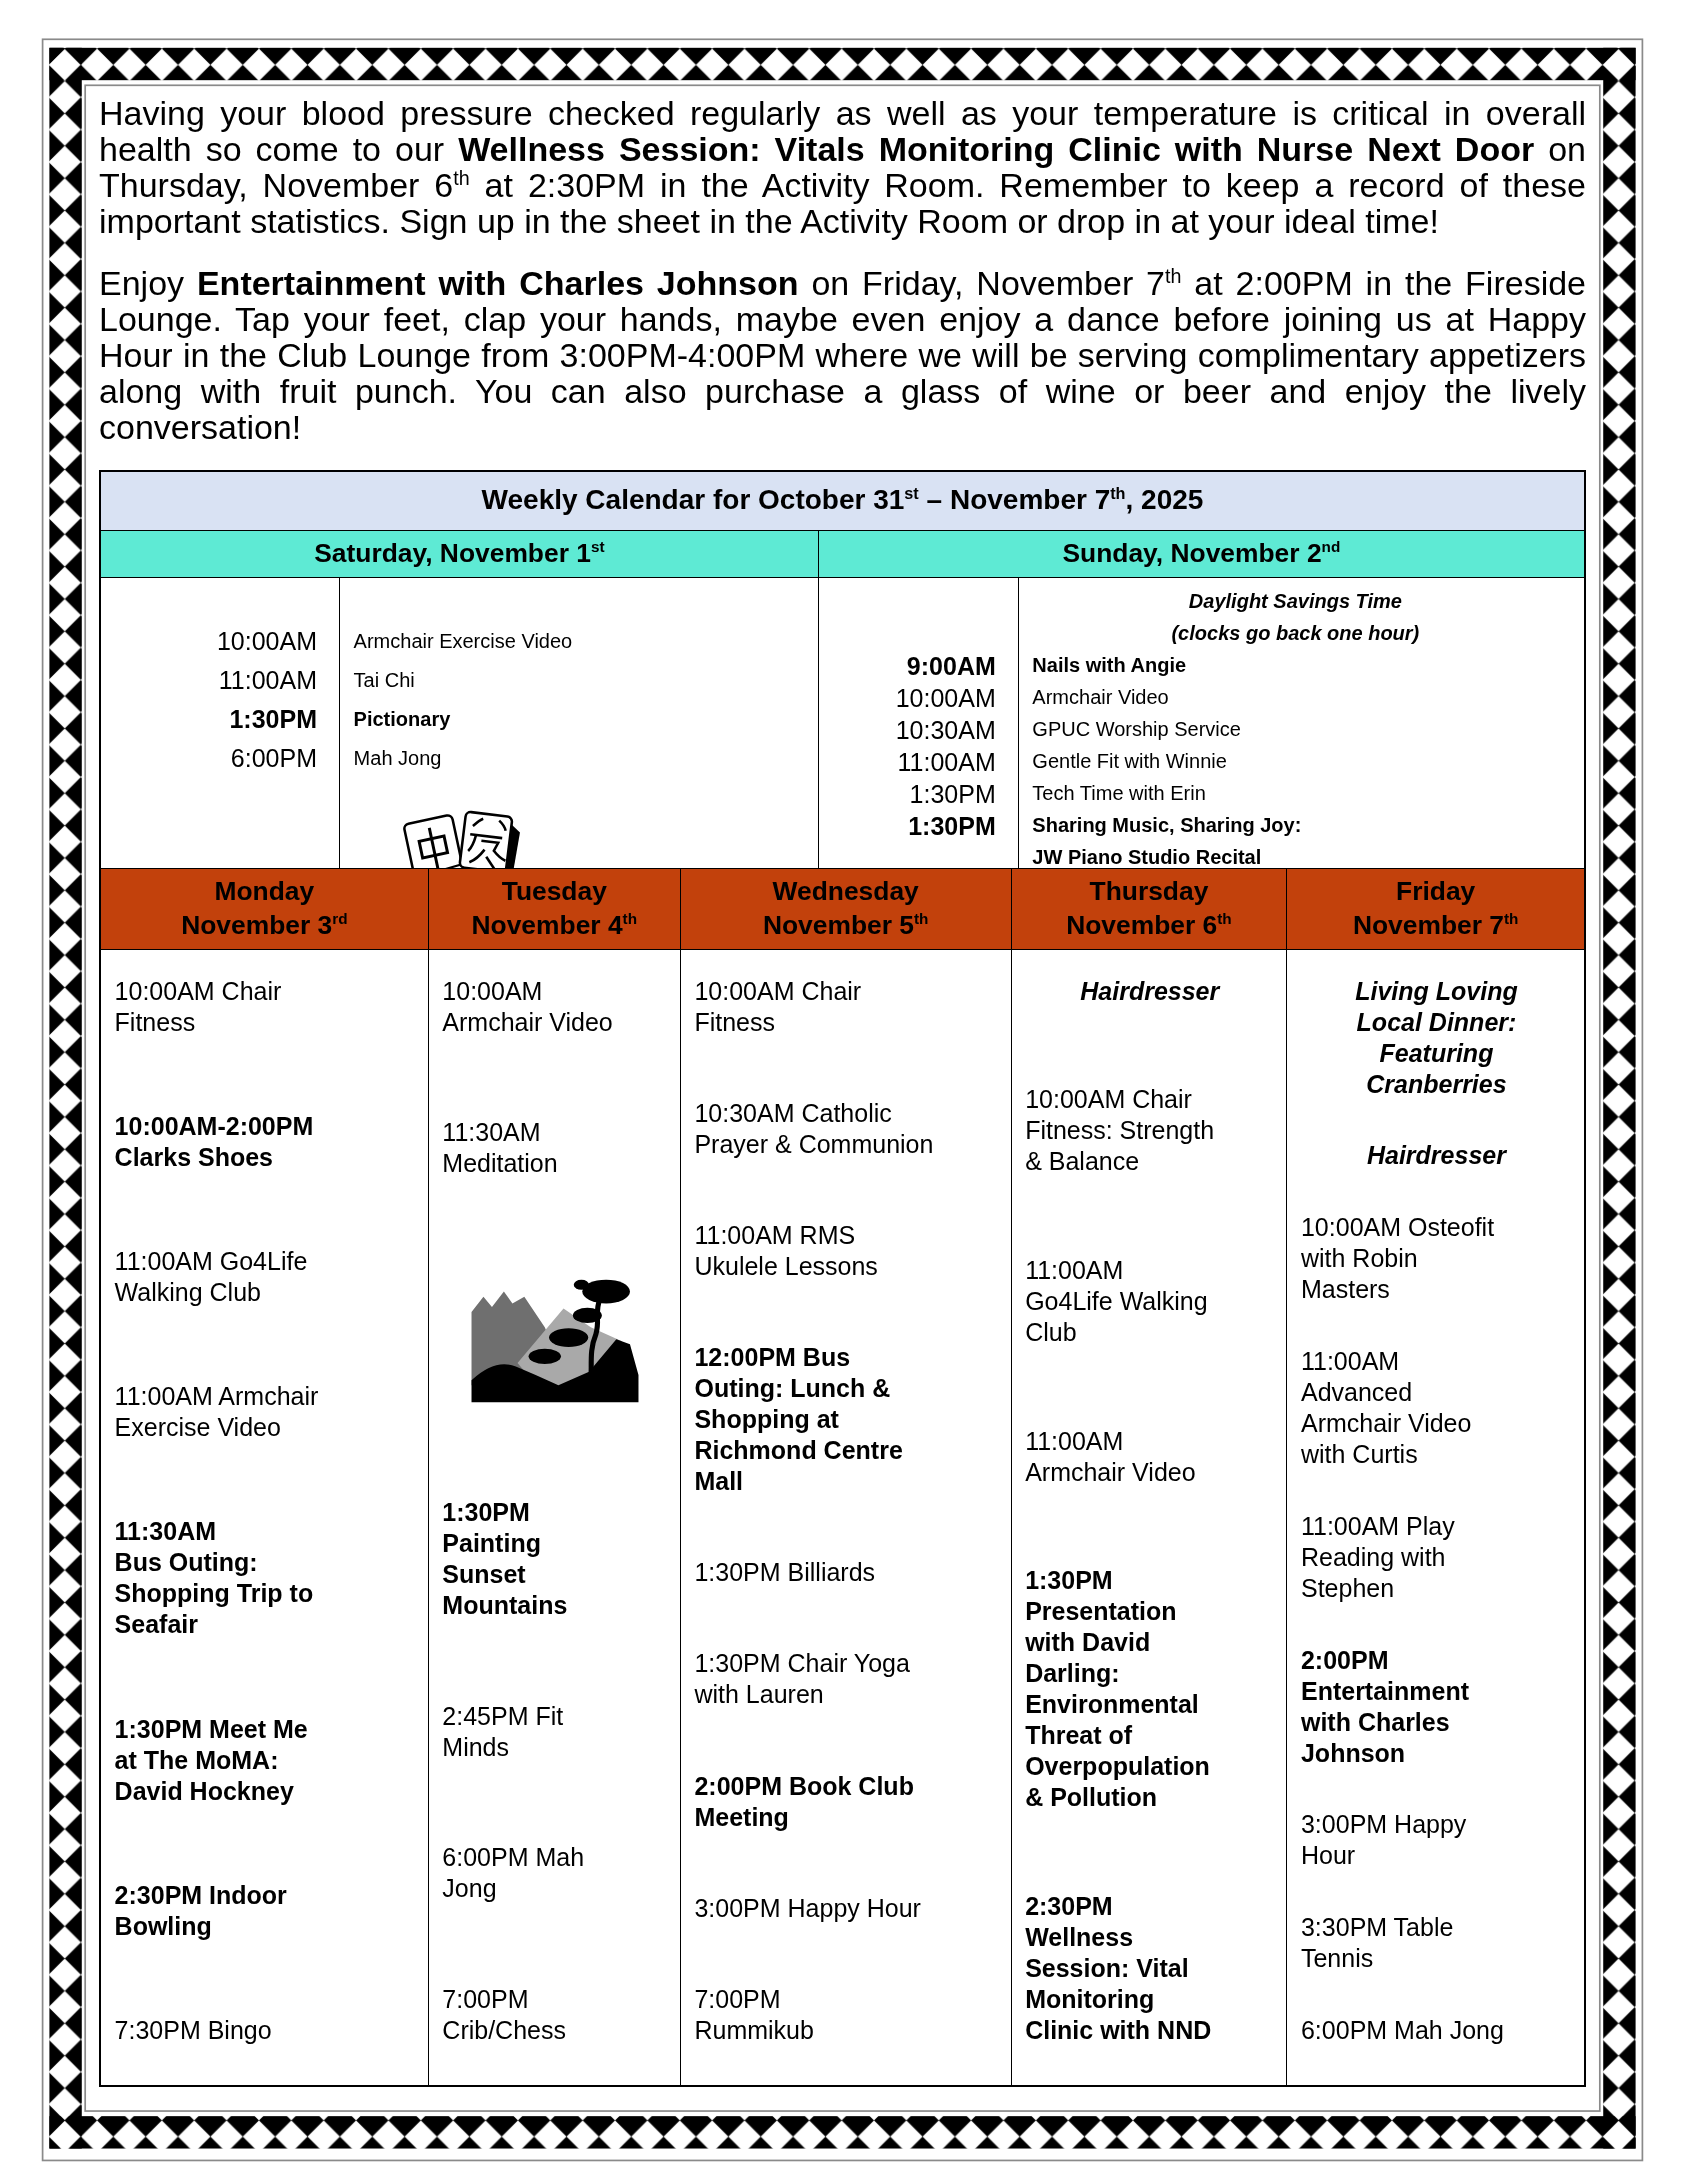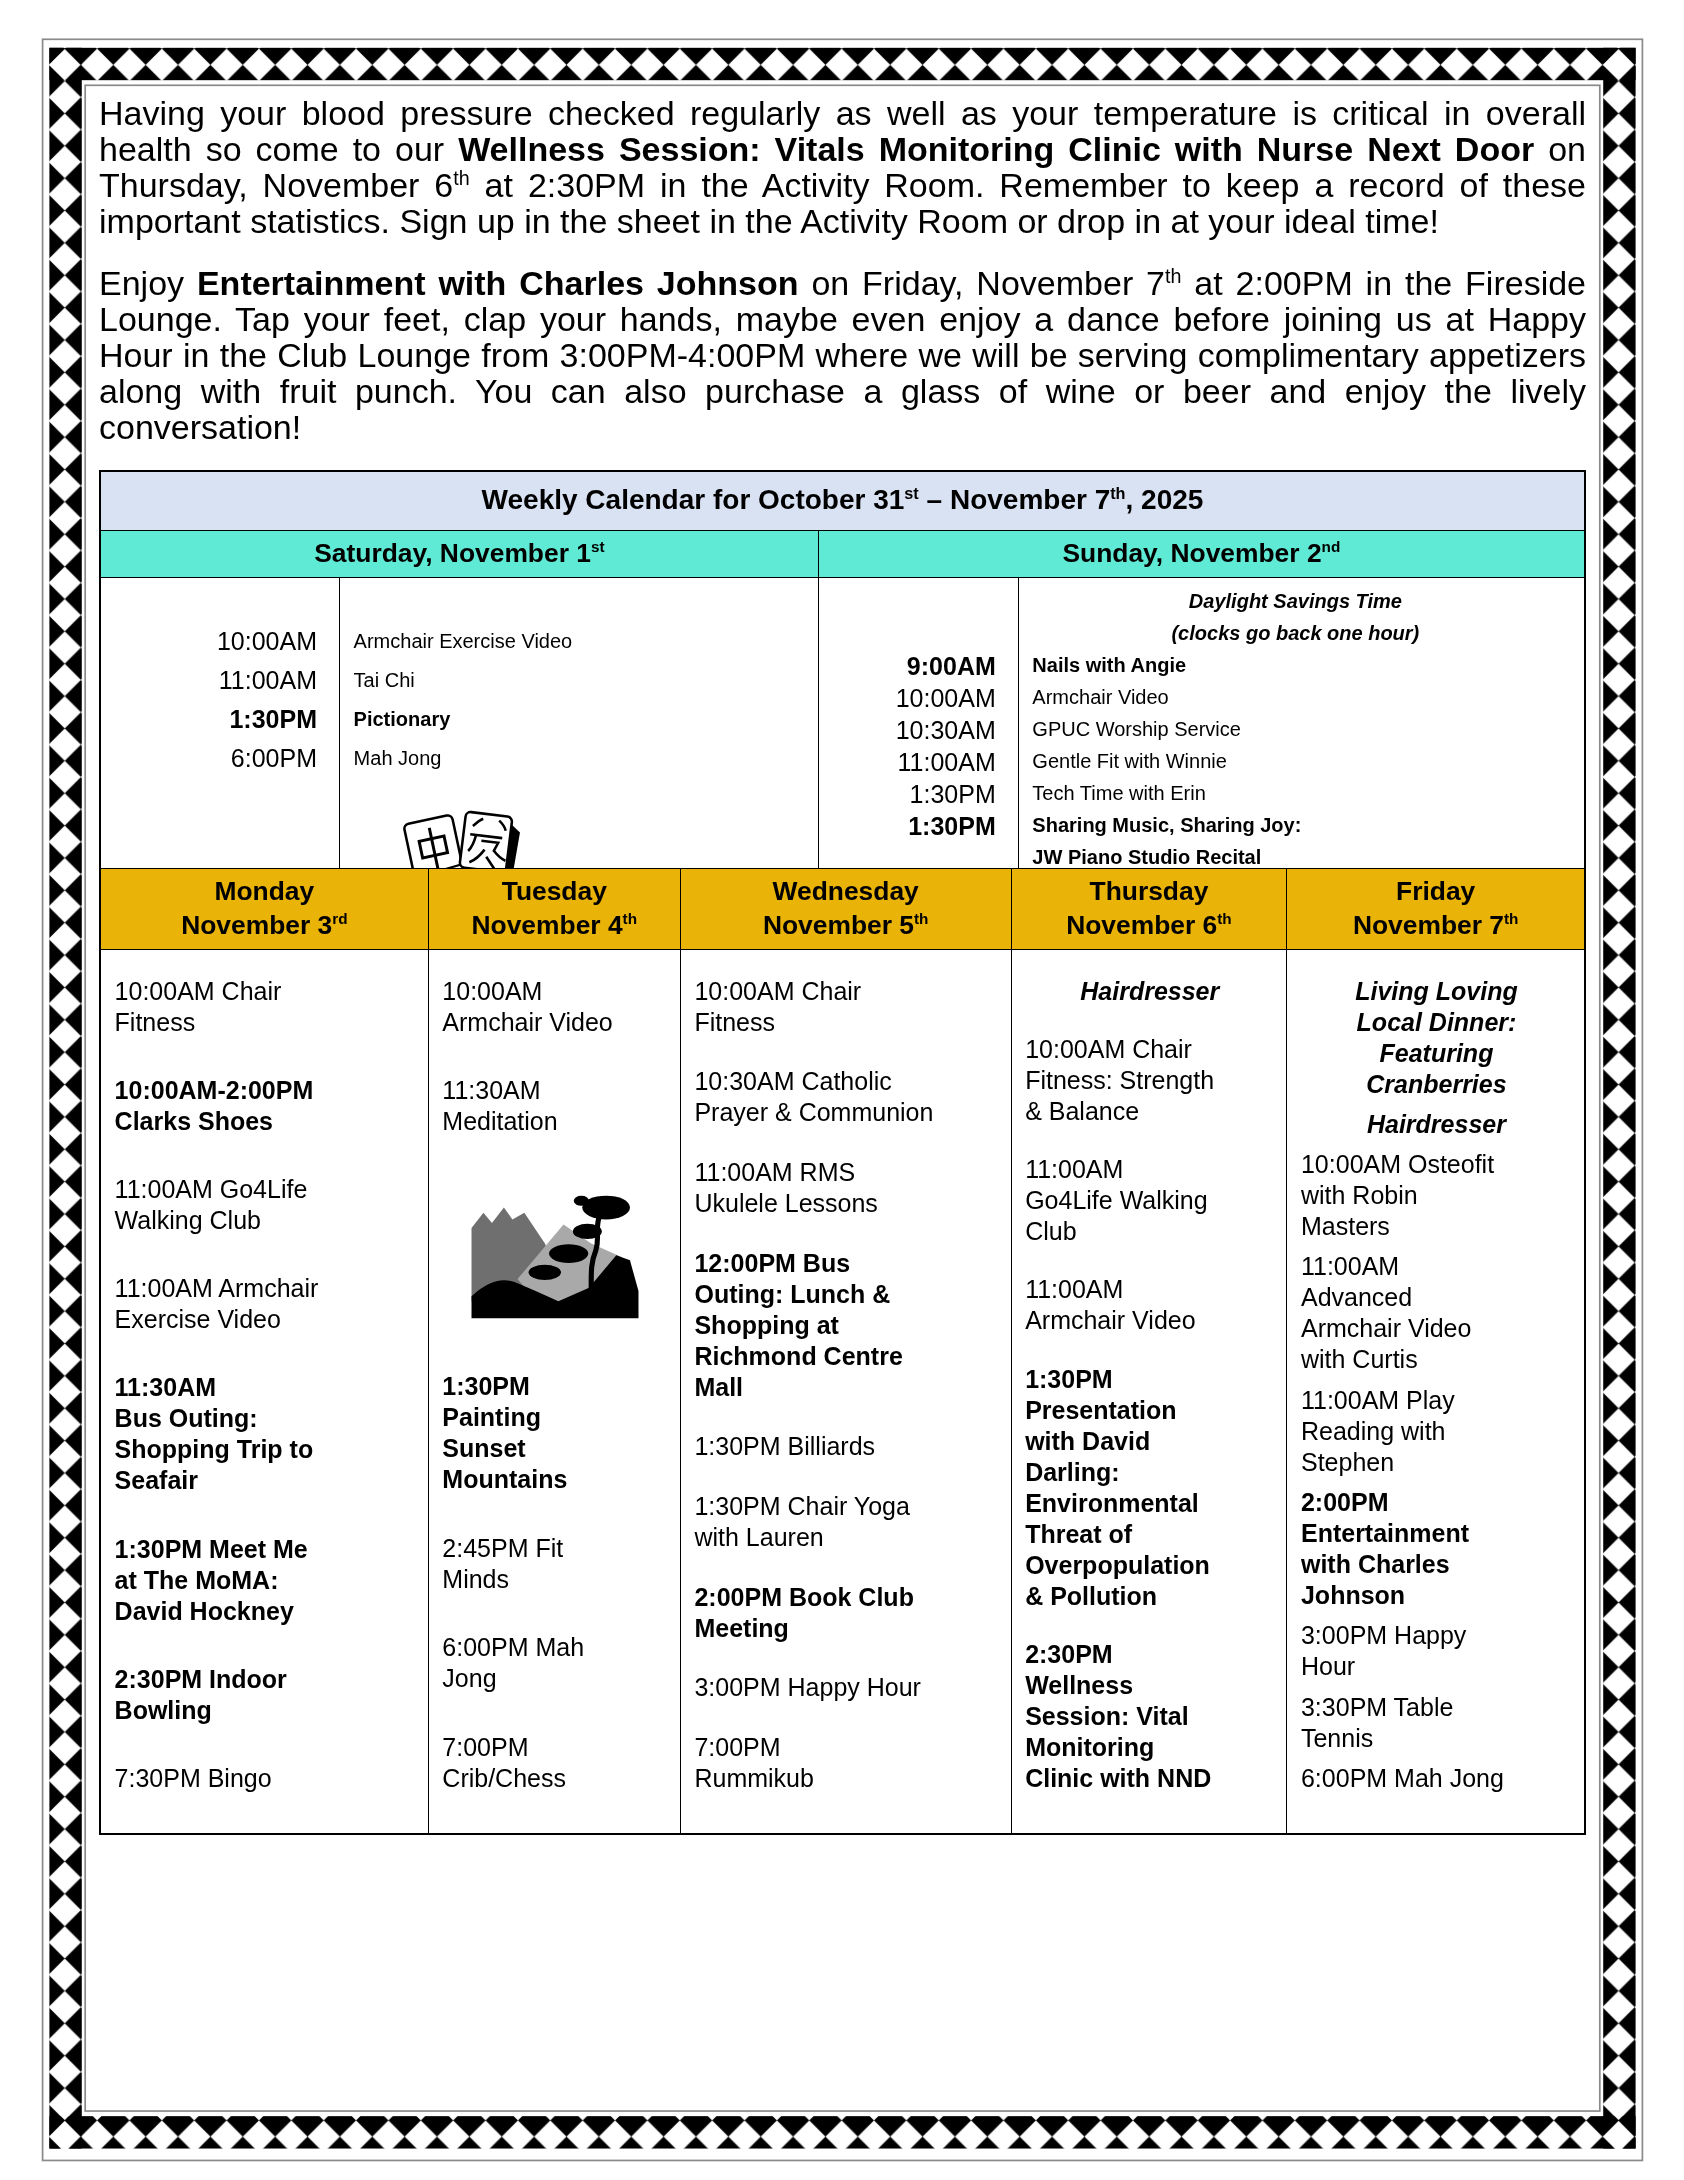--- a/index.html
+++ b/index.html
@@ -35,25 +35,25 @@
   .sat .times,.sat .acts{padding-top:44px;line-height:39px;}
   .sun .times,.sun .acts{padding-top:6.8px;line-height:32px;}
   .bold{font-weight:bold;}
   .spacer2{height:65px;}
   .dst-note{font-weight:bold;font-style:italic;text-align:center;padding-right:25.6px;}
   .act-line{white-space:pre-line;}
   .mahjong-wrap{margin:19px 0 0 37px;}
 
   .wk-head{display:grid;grid-template-columns:22.1% 17% 22.3% 18.6% 20%;}
   .wk-head>div{
-    background:#eab308;font-weight:bold;font-size:26.4px;text-align:center;
+    background:#c2410c;font-weight:bold;font-size:26.4px;text-align:center;
     line-height:34px;padding:5.1px 0 6.8px 0;border-right:1.7px solid #000;border-bottom:1.7px solid #000;
   }
   .wk-head>div:last-child{border-right:none;}
-  .wk-body{display:grid;grid-template-columns:22.1% 17% 22.3% 18.6% 20%;height:883px;}
+  .wk-body{display:grid;grid-template-columns:22.1% 17% 22.3% 18.6% 20%;height:1135px;}
   .wk-col{
     border-right:1.7px solid #000;display:flex;flex-direction:column;
     justify-content:space-between;padding:25.6px 12px 39px 13.6px;
     font-size:25px;line-height:31px;overflow:hidden;
   }
   .wk-col:last-child{border-right:none;}
   .entry{white-space:pre-line;}
   .entry.b{font-weight:bold;}
   .entry.c{font-weight:bold;font-style:italic;text-align:center;white-space:pre-line;}
   .mtn-wrap{align-self:center;}

